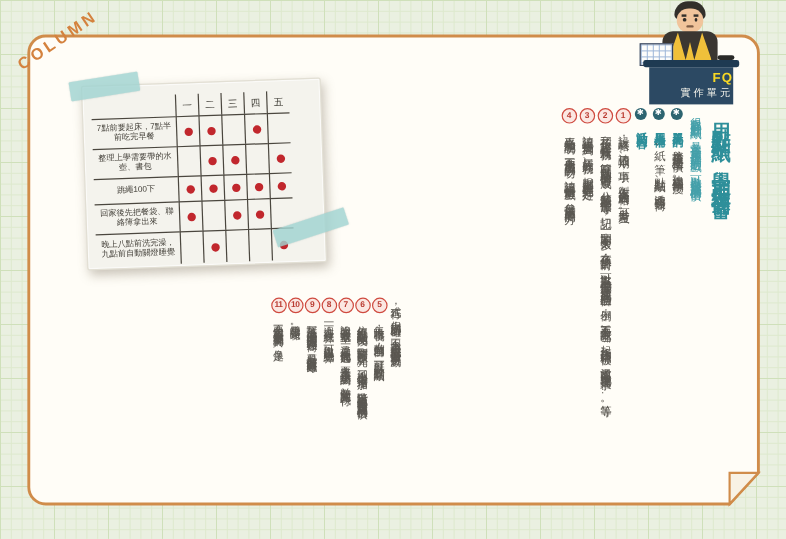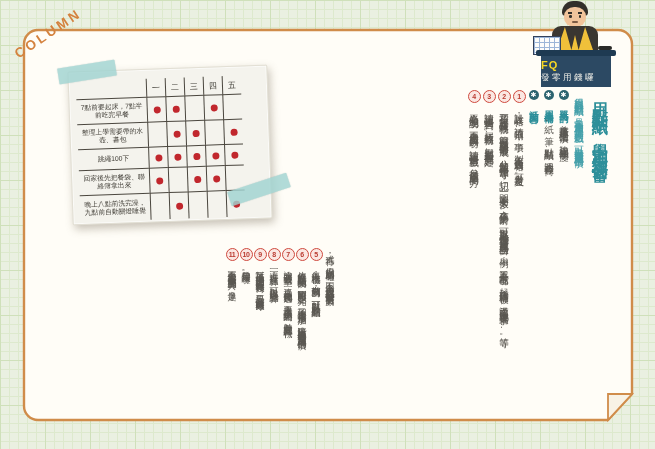--- a/index.html
+++ b/index.html
@@ -66,21 +66,21 @@
   .mouth{position:absolute;left:8px;top:14px;width:6px;height:2px;background:#7d5b44;border-radius:1px;}
   .shoulders{position:absolute;left:24px;top:26px;width:46px;height:24px;background:#3a3631;border-radius:9px 9px 0 0;}
   .vest{position:absolute;left:29px;top:27px;width:36px;height:23px;background:#f0c03a;
         clip-path:polygon(0 100%,22% 0,40% 100%,50% 35%,60% 100%,78% 0,100% 100%);}
   .board{position:absolute;left:5px;top:36px;width:26px;height:17px;background:#fdfdfb;border:1.5px solid #33415a;
          background-image:linear-gradient(#9db6d8 1px,transparent 1px),linear-gradient(90deg,#9db6d8 1px,transparent 1px);
          background-size:5px 5px;}
   .glasses{position:absolute;left:70px;top:46px;width:14px;height:4px;background:#2a2a28;border-radius:2px;}
   .podium-lip{position:absolute;left:8px;top:50px;width:80px;height:6px;background:#1e3a52;border-radius:2px;}
   .podium{position:absolute;left:13px;top:56px;width:70px;height:31px;background:#2c4963;
-          display:flex;flex-direction:column;align-items:flex-start;justify-content:center;gap:1px;}
+          display:flex;flex-direction:column;align-items:flex-end;justify-content:center;gap:1px;}
   .fq{color:#f8d824;font-weight:bold;font-size:11px;letter-spacing:1px;}
   .unit{color:#f6f4ec;font-size:8.5px;letter-spacing:2.5px;}
 
   
   .vblock{position:absolute;writing-mode:vertical-rl;text-orientation:mixed;z-index:4;color:#5b5852;}
   .vblock p,.vblock h1{margin:0;padding:0;}
   .vblock > * + *{margin-right:7px;}
   .right-block{right:42px;top:90px;height:306px;font-size:9.5px;letter-spacing:1px;line-height:15px;}
   .bottom-block{left:42px;top:248px;height:153px;width:294px;font-size:9px;letter-spacing:.8px;line-height:13.5px;}
   .vtitle{color:#2e8f9a;font-weight:bold;font-size:16px;letter-spacing:4px;line-height:26px;margin-right:8px;}
@@ -196,21 +196,21 @@
       <div class="eye r"></div>
       <div class="mouth"></div>
     </div>
     <div class="shoulders"></div>
     <div class="vest"></div>
     <div class="board"></div>
     <div class="glasses"></div>
     <div class="podium-lip"></div>
     <div class="podium">
       <div class="fq">FQ</div>
-      <div class="unit">發零用錢囉</div>
+      <div class="unit">實作單元</div>
     </div>
   </div>
 
   <div class="vblock right-block">
     <h1 class="vtitle">用點點貼紙，學定期定額儲蓄</h1>
     <p class="intro">很容易取得的點點貼紙，是非常適合用來和孩子進行約定的遊戲，可以培養儲蓄與完成目標的習慣！</p>
 
     <p><span class="sec-bullet">✱</span><span class="sec-head">單元目的：</span><span>培養孩子建立生活習慣，建立零用錢制度。</span></p>
     <p><span class="sec-bullet">✱</span><span class="sec-head">用具準備：</span><span>紙、筆、點點貼紙、透明存錢筒</span></p>
     <p><span class="sec-bullet">✱</span><span class="sec-head">活動內容</span></p>

